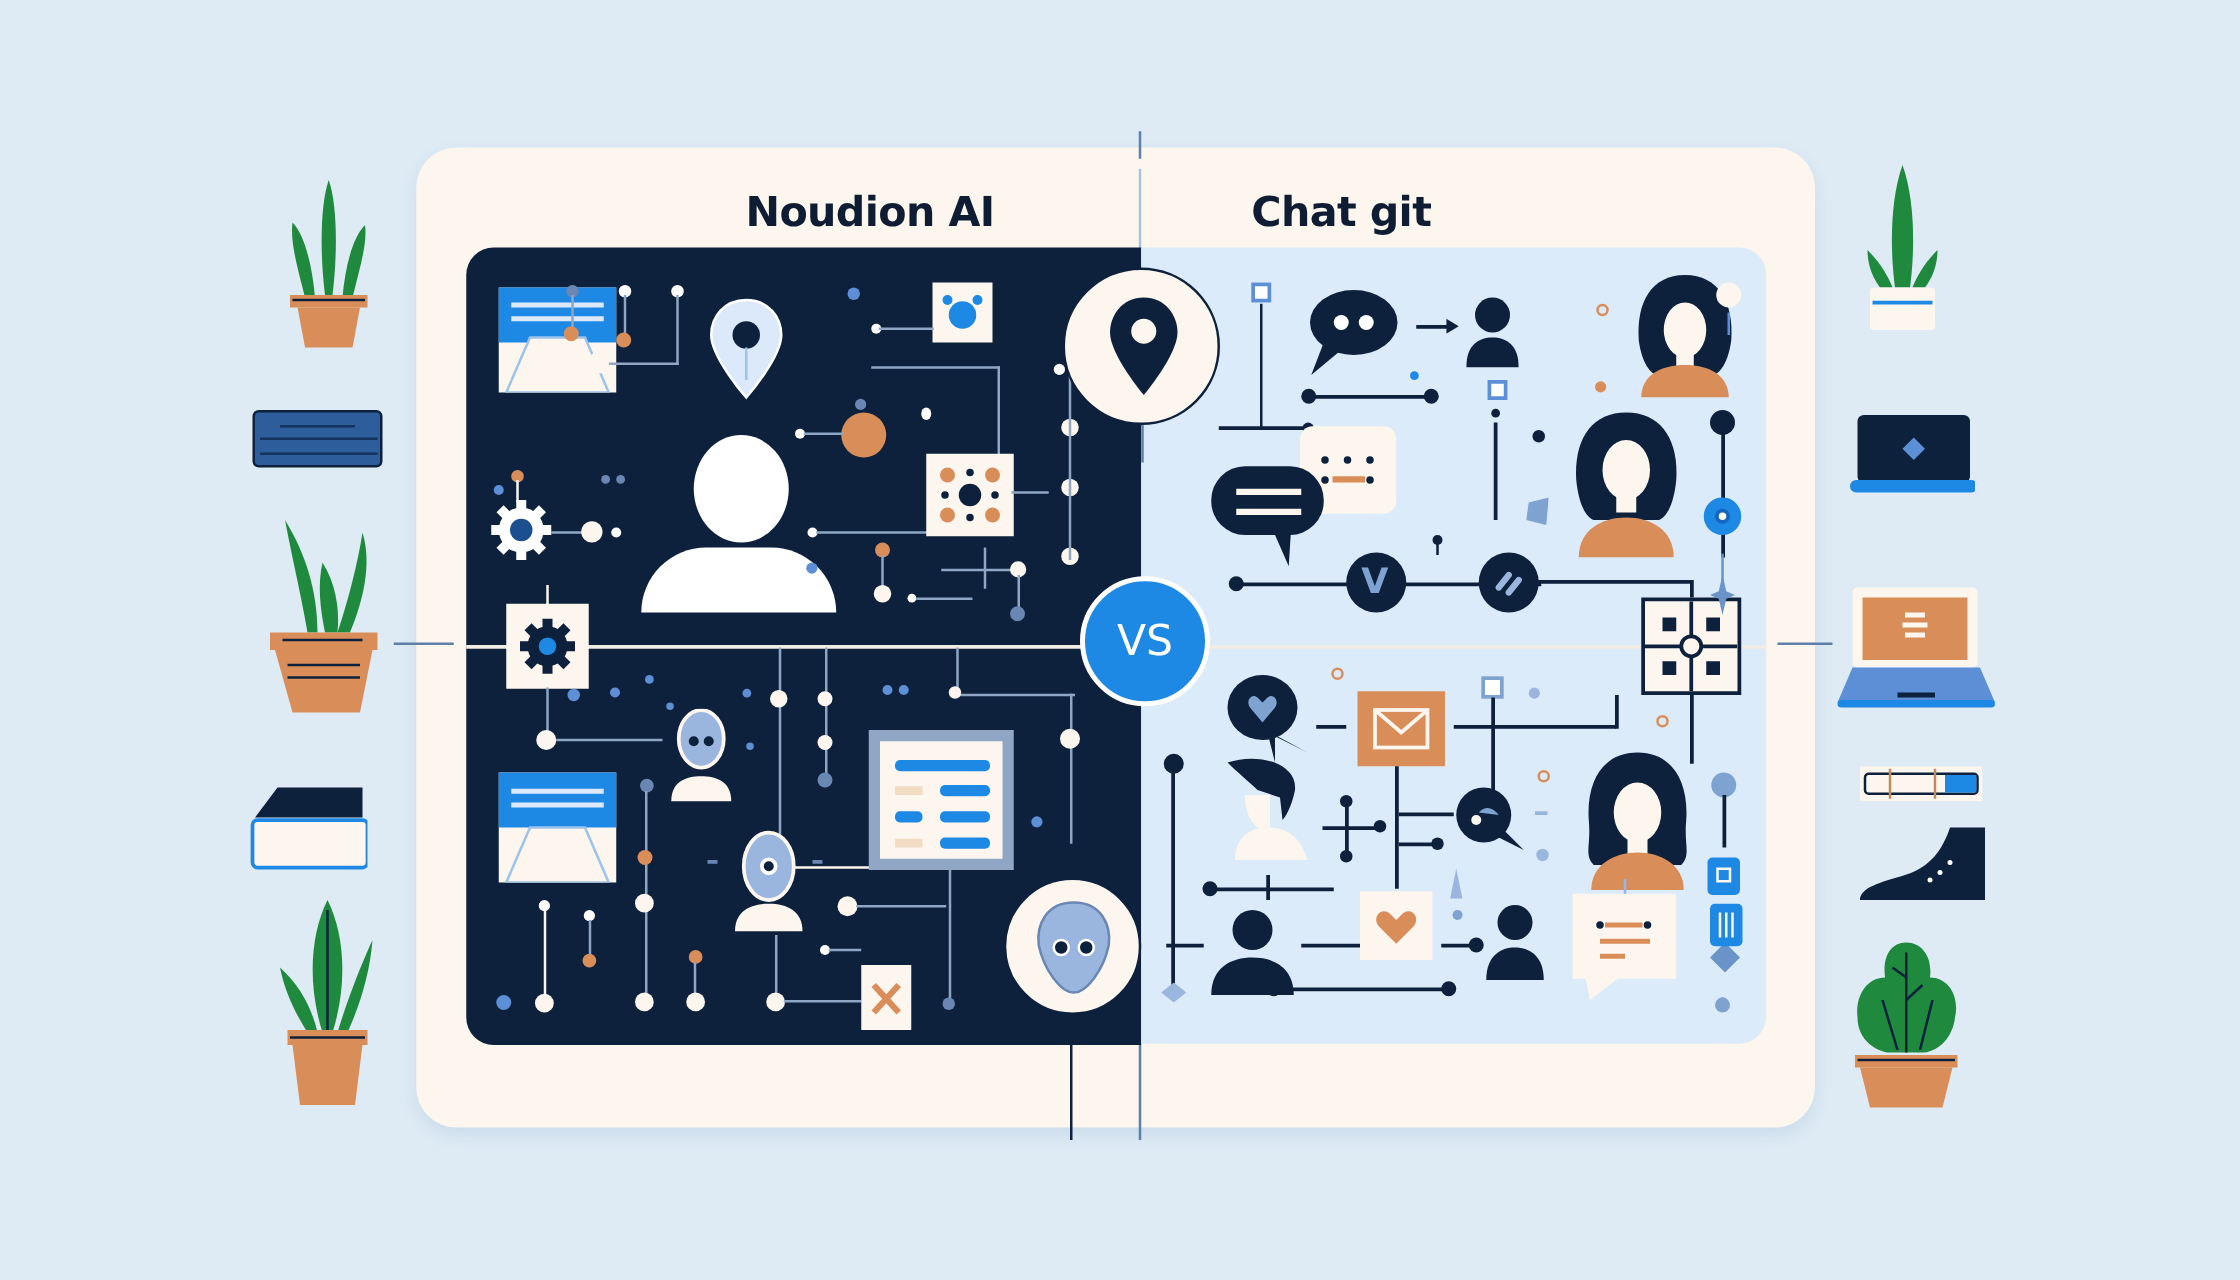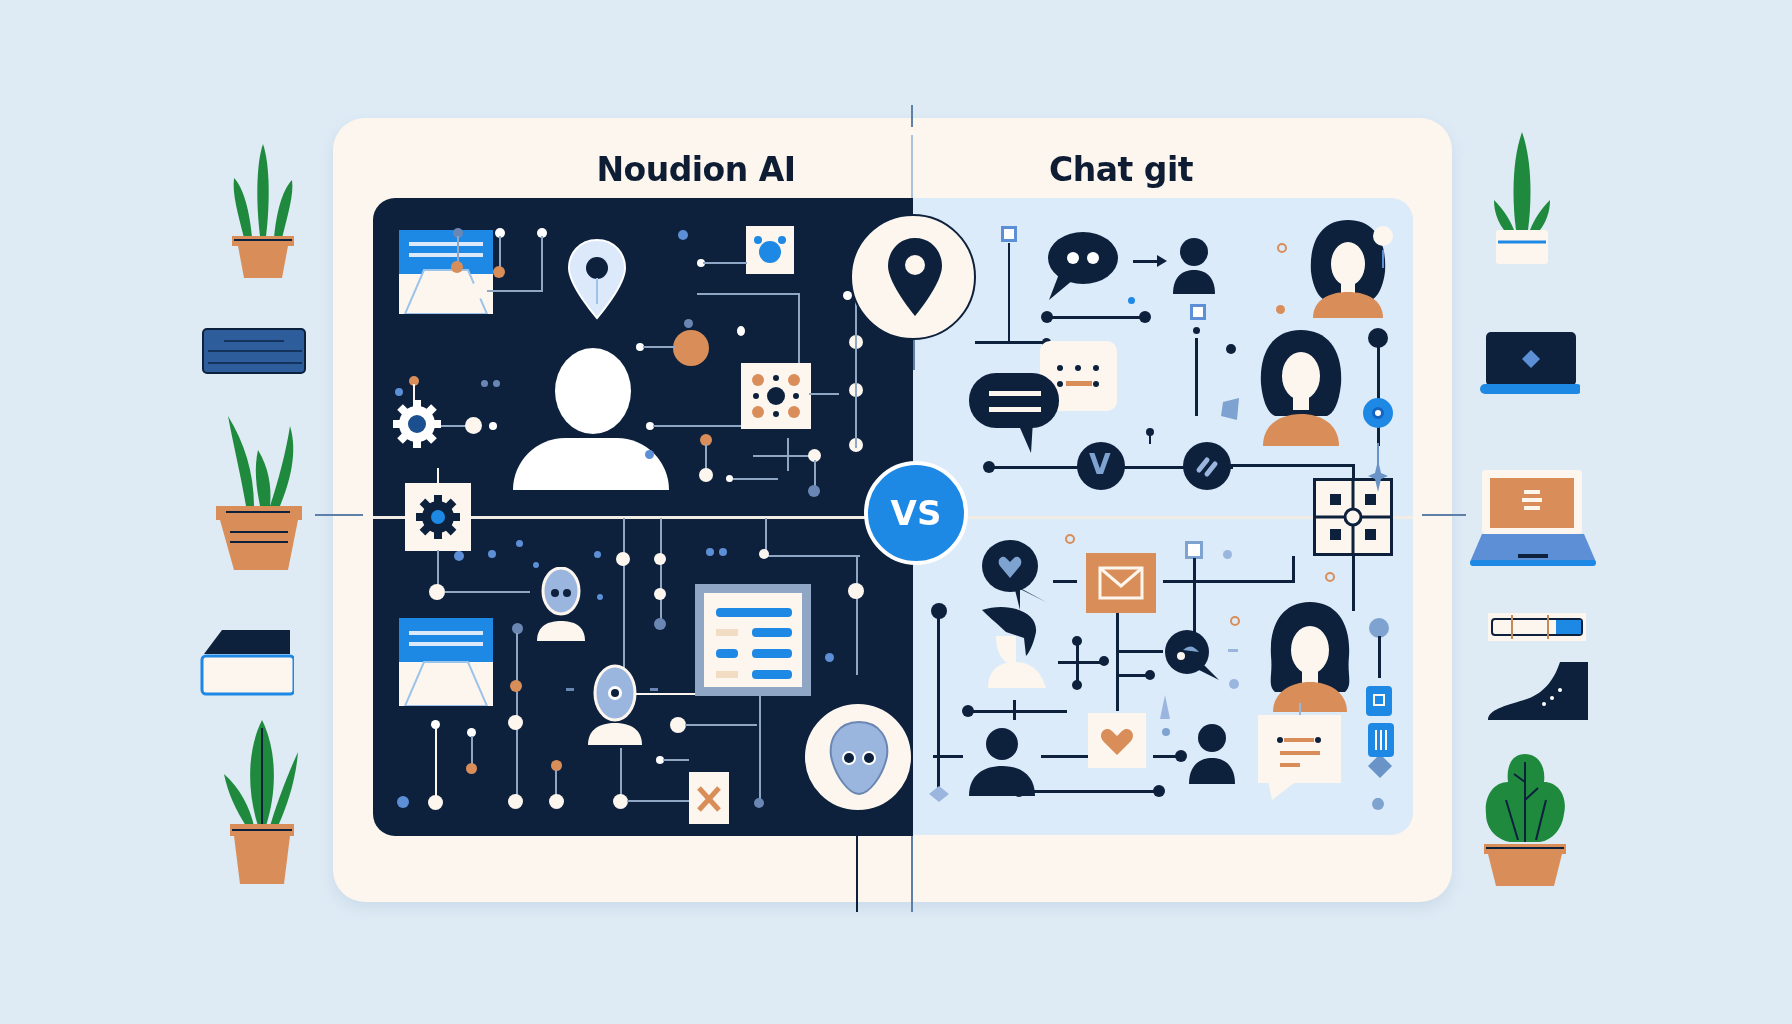--- a/index.html
+++ b/index.html
@@ -21,21 +21,21 @@
 </style>
 </head>
 <body>
 
 <div class="abs card"></div>
 
 <div class="abs vline" style="left:911px; top:105px; height:22px;"></div>
 <div class="abs vline" style="left:911px; top:135px; height:65px; background:#a9c3de;"></div>
 
 <div class="abs title" style="left:696px; top:150px;">Noudion AI</div>
-<div class="abs title" style="left:1121px; top:150px;">Chat git</div>
+<div class="abs title" style="left:1073px; top:150px;">Chat git</div>
 
 <div class="abs dark">
 
   <div class="abs" style="left:26px; top:32px; width:94px; height:84px; background:#fcf6ee;">
     <div style="height:44px; background:#1e88e5;"></div>
     <div class="abs" style="left:10px; top:12px; width:74px; height:4px; background:#dbe9fa;"></div>
     <div class="abs" style="left:10px; top:23px; width:74px; height:4px; background:#dbe9fa;"></div>
     <svg class="abs" style="left:0; top:30px;" width="94" height="54">
         <polygon points="25,10 69,10 88,54 6,54" fill="#fcf6ee" stroke="#9cc3ea" stroke-width="2"></polygon>
       </svg>
@@ -477,21 +477,21 @@
 
 <div class="abs circle" style="left:850px; top:214px; width:126px; height:126px; background:#fcf6ee; border:2px solid #0d213d;">
   <svg class="abs" style="left:34px; top:20px;" width="58" height="82">
       <path d="M29 2 C12 2 2 16 2 30 C2 48 29 80 29 80 C29 80 56 48 56 30 C56 16 46 2 29 2Z" fill="#0d213d"></path>
       <circle cx="29" cy="29" r="10" fill="#fcf6ee"></circle>
     </svg>
 </div>
 <div class="abs" style="left:913px; top:340px; width:2px; height:30px; background:#5d7fa8;"></div>
 
 <div class="abs circle" style="left:864px; top:461px; width:104px; height:104px; background:#1e88e5; border:4px solid #fff; display:flex; align-items:center; justify-content:center;">
-  <span style="color:#fff; font-weight:bold; font-size:34px; font-family:'DejaVu Sans', sans-serif;">VS</span>
+  <span style="color:#fff; font-weight:normal; font-size:34px; font-family:'DejaVu Sans', sans-serif;">VS</span>
 </div>
 
 <div class="abs circle" style="left:803px; top:702px; width:110px; height:110px; background:#fcf6ee; border:2px solid #0d213d;">
   <svg class="abs" style="left:22px; top:16px;" width="64" height="76">
       <path d="M32 2 C10 2 2 20 4 36 C8 56 22 74 32 74 C42 74 56 56 60 36 C62 20 54 2 32 2Z" fill="#9bb6de" stroke="#6a87b4" stroke-width="2"></path>
       <circle cx="22" cy="38" r="7" fill="#fff"></circle>
       <circle cx="42" cy="38" r="7" fill="#fff"></circle>
       <circle cx="22" cy="38" r="5" fill="#0d213d"></circle>
       <circle cx="42" cy="38" r="5" fill="#0d213d"></circle>
     </svg>

